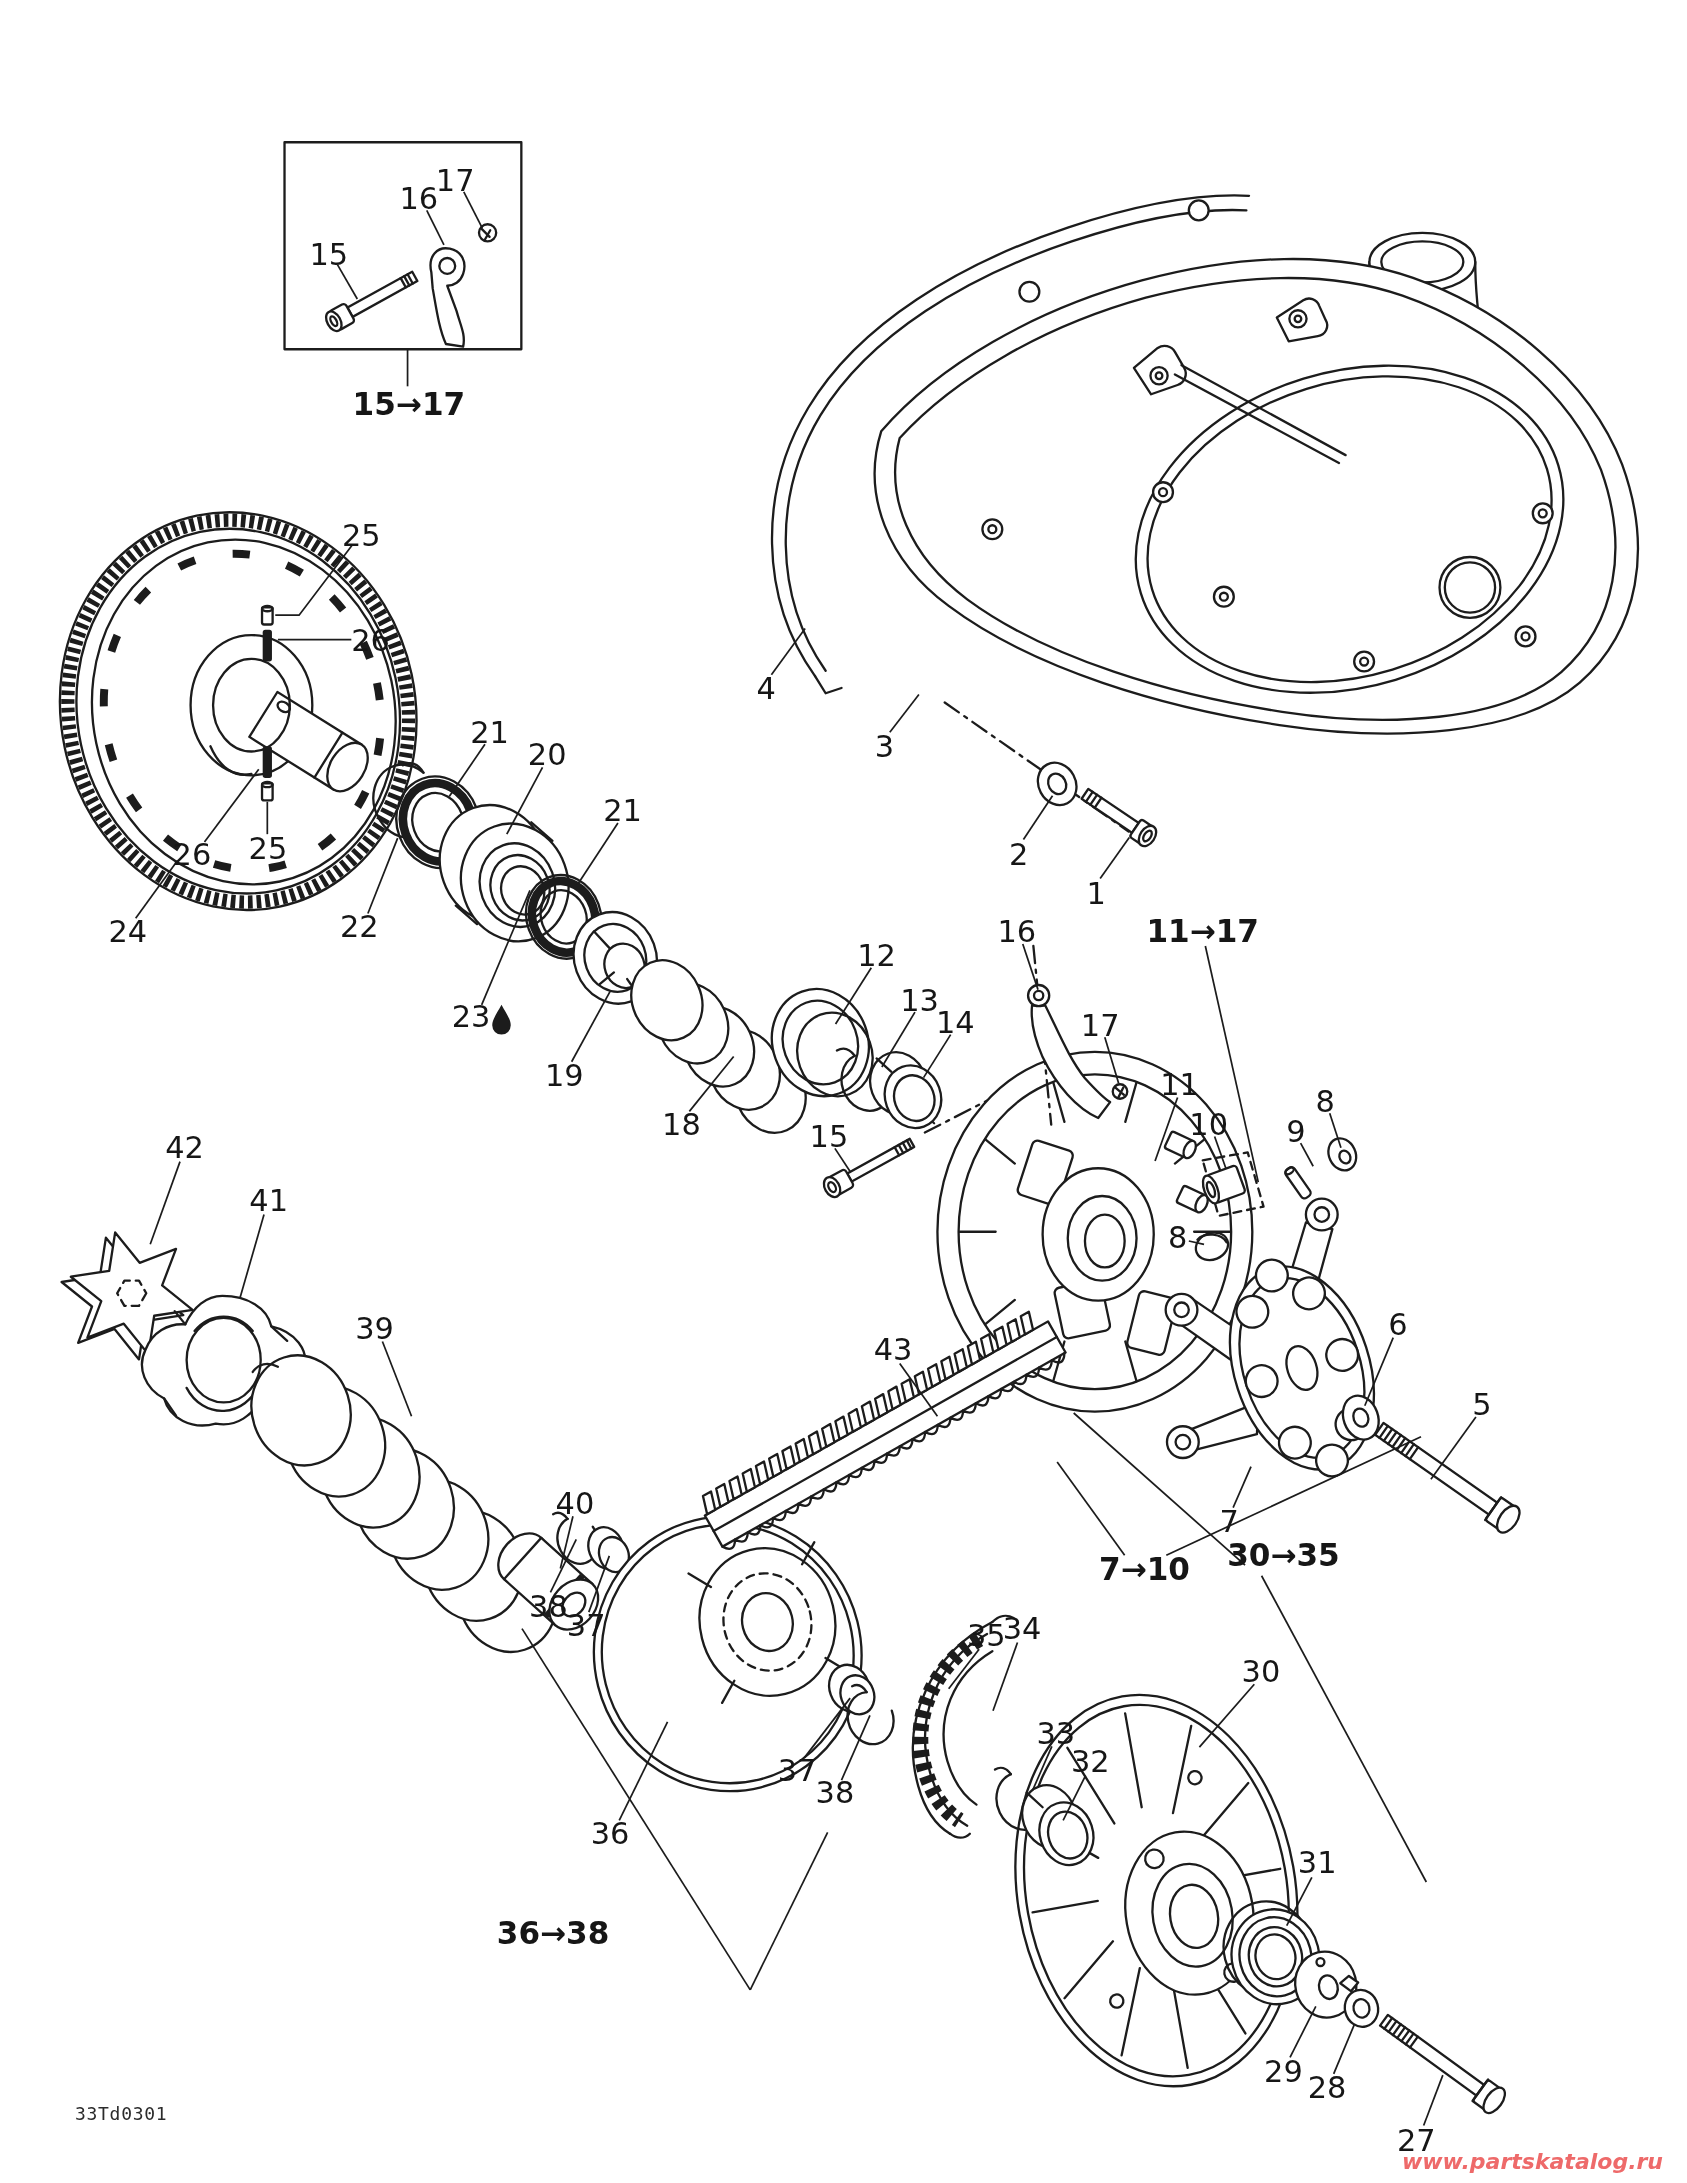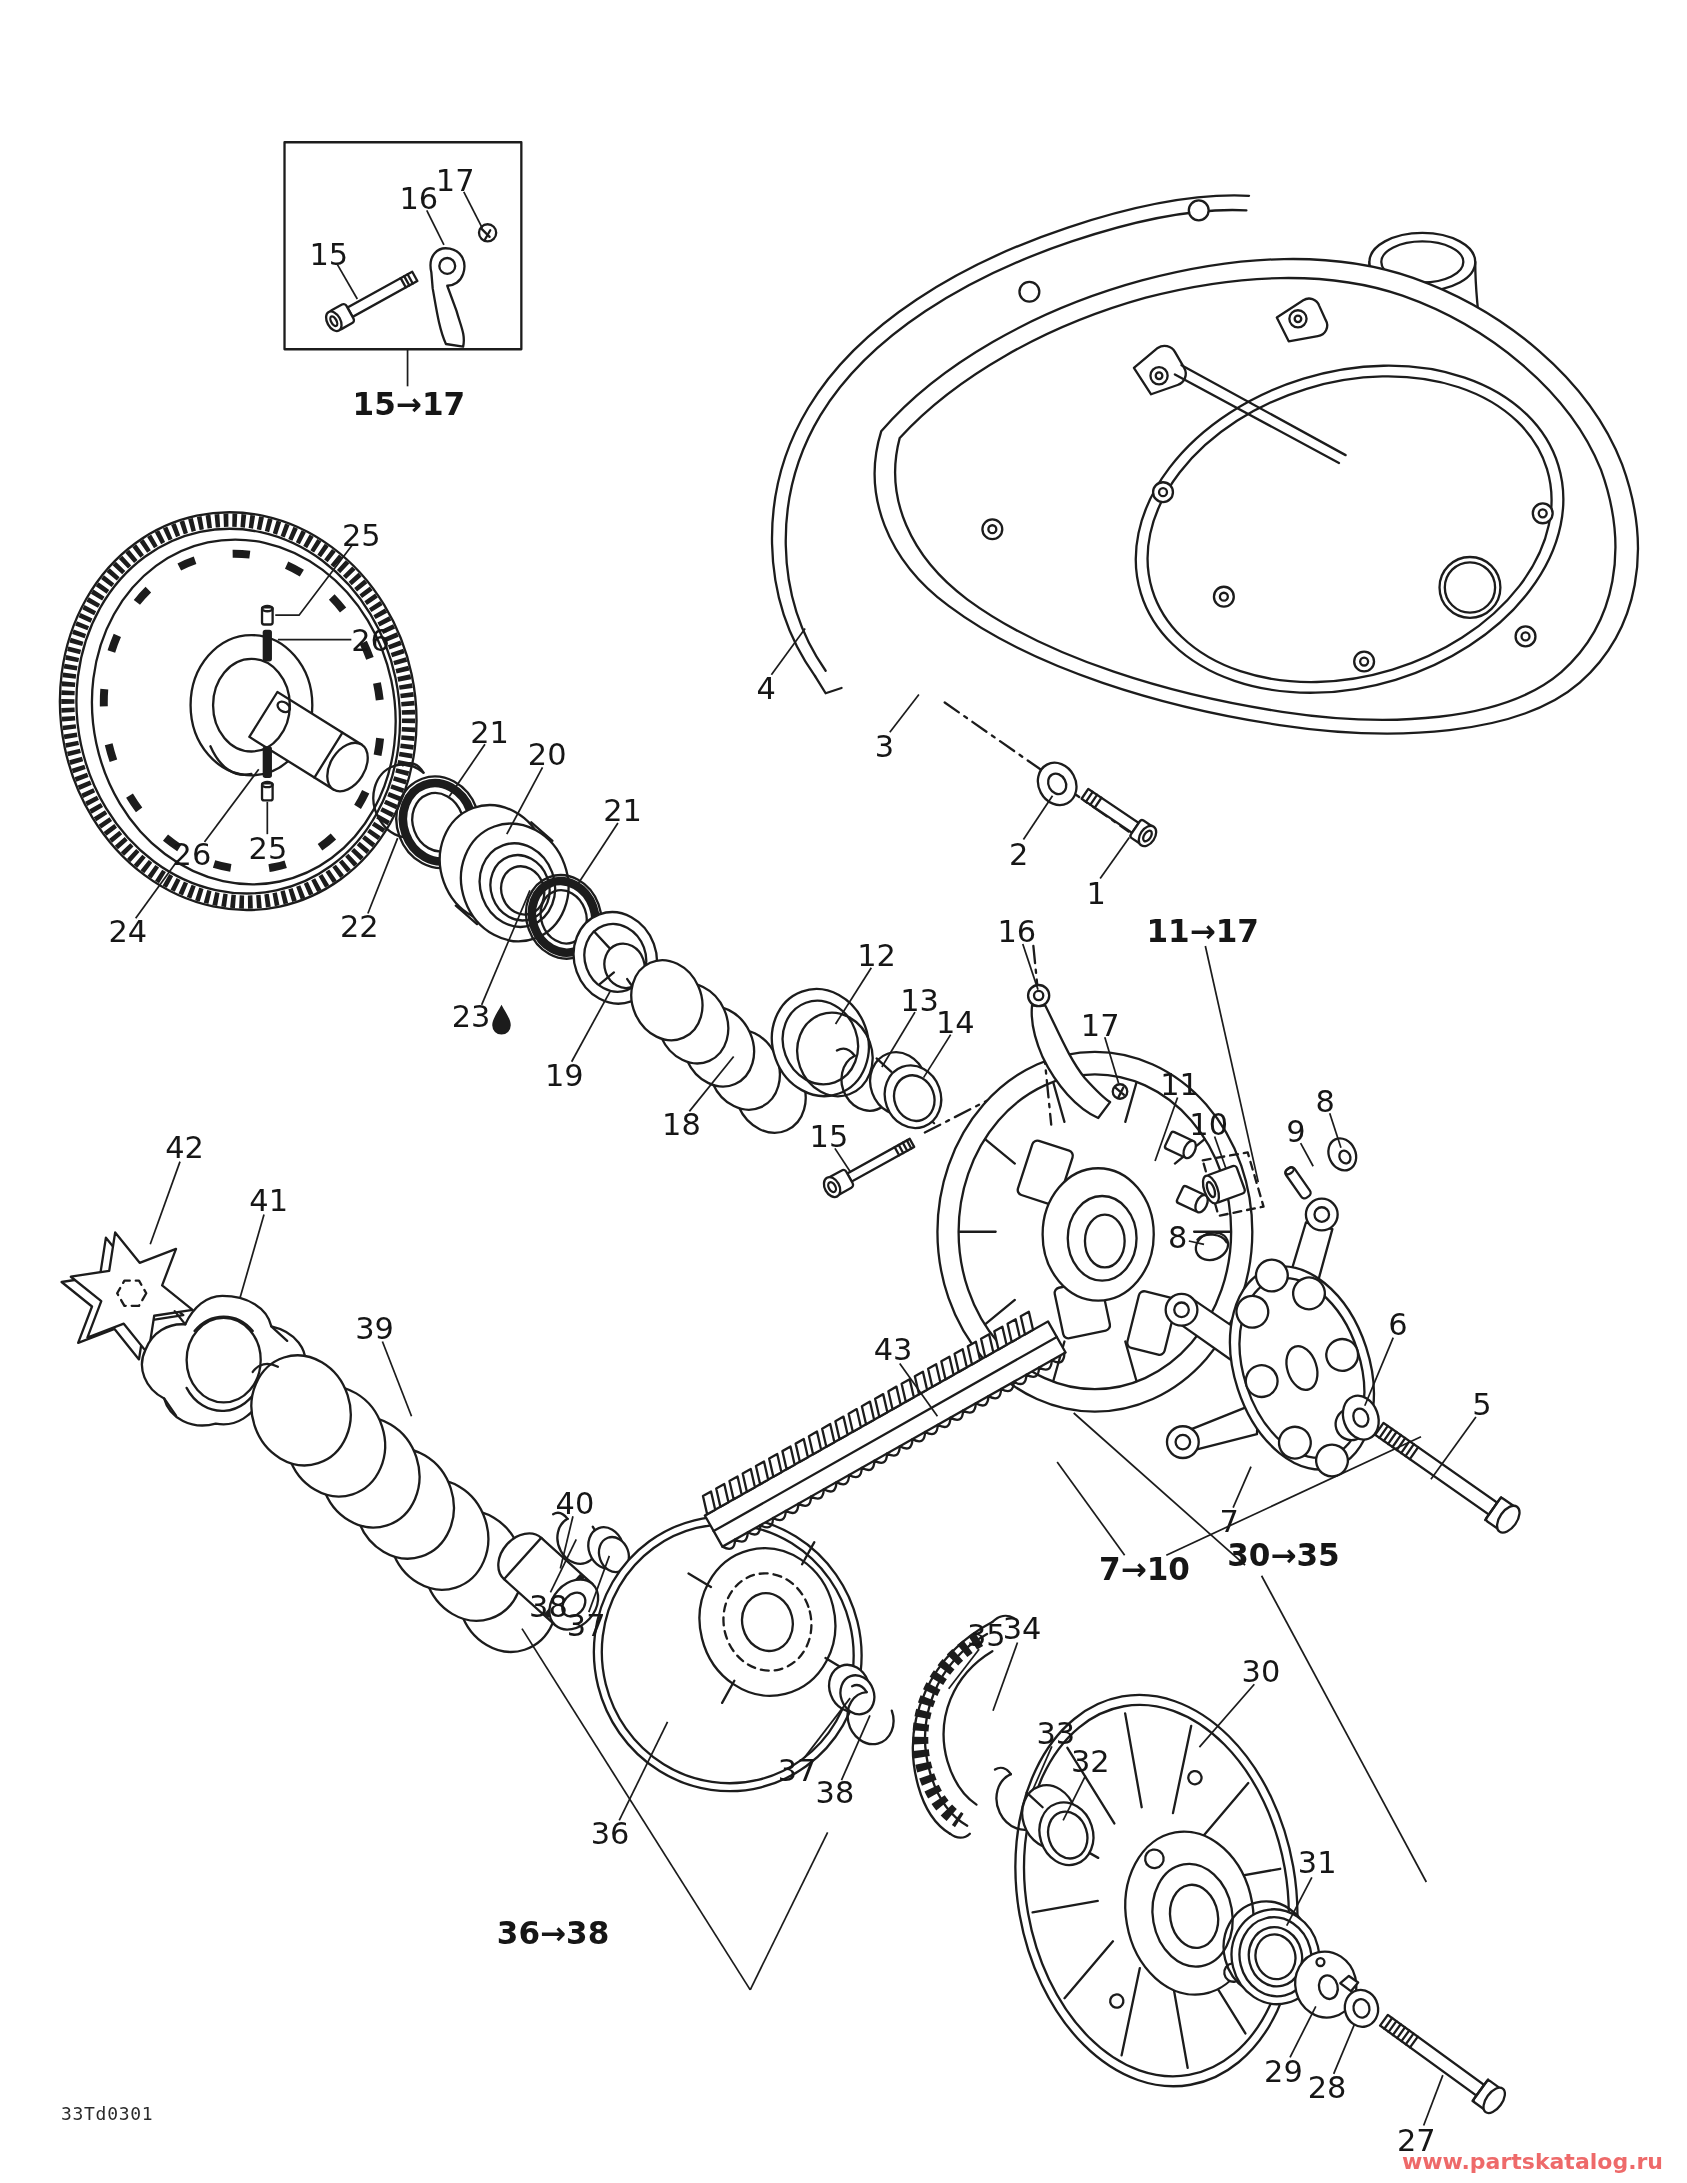--- a/index.html
+++ b/index.html
@@ -8,24 +8,24 @@
   svg{position:absolute;left:0;top:0;}
   .ln{fill:none;stroke:#1c1c1c;stroke-width:3.5;stroke-linecap:round;stroke-linejoin:round;}
   .fw{fill:#ffffff;stroke:#1c1c1c;stroke-width:3.5;stroke-linecap:round;stroke-linejoin:round;}
   .fb{fill:#1c1c1c;stroke:none;}
   .thick{stroke-width:13;}
   .dashdot{stroke-dasharray:26 10 5 10;}
   .dash{stroke-dasharray:12 9;}
   .leader{fill:none;stroke:#1c1c1c;stroke-width:2.6;}
   .callout{font-family:"DejaVu Sans",sans-serif;font-size:46px;fill:#161616;text-anchor:middle;}
   .group-callout{font-size:47px;font-weight:600;}
-  #part-code{position:absolute;left:61px;top:2103px;font-family:"DejaVu Sans Mono",monospace;
+  #part-code{position:absolute;left:75px;top:2103px;font-family:"DejaVu Sans Mono",monospace;
              font-size:18px;color:#2b2b2b;letter-spacing:0.7px;}
   #watermark{position:absolute;right:24px;top:2149px;font-family:"DejaVu Sans",sans-serif;
-             font-weight:bold;font-size:22px;}
+             font-style:italic;font-weight:bold;font-size:22px;}
 </style>
 </head>
 <body>
 
 <div class="page">
 
 <svg id="art" width="1687" height="2183" viewBox="0 0 2550 3300" xmlns="http://www.w3.org/2000/svg">
 
   <g>
     <rect class="fw" x="430" y="215" width="358" height="313"></rect>

